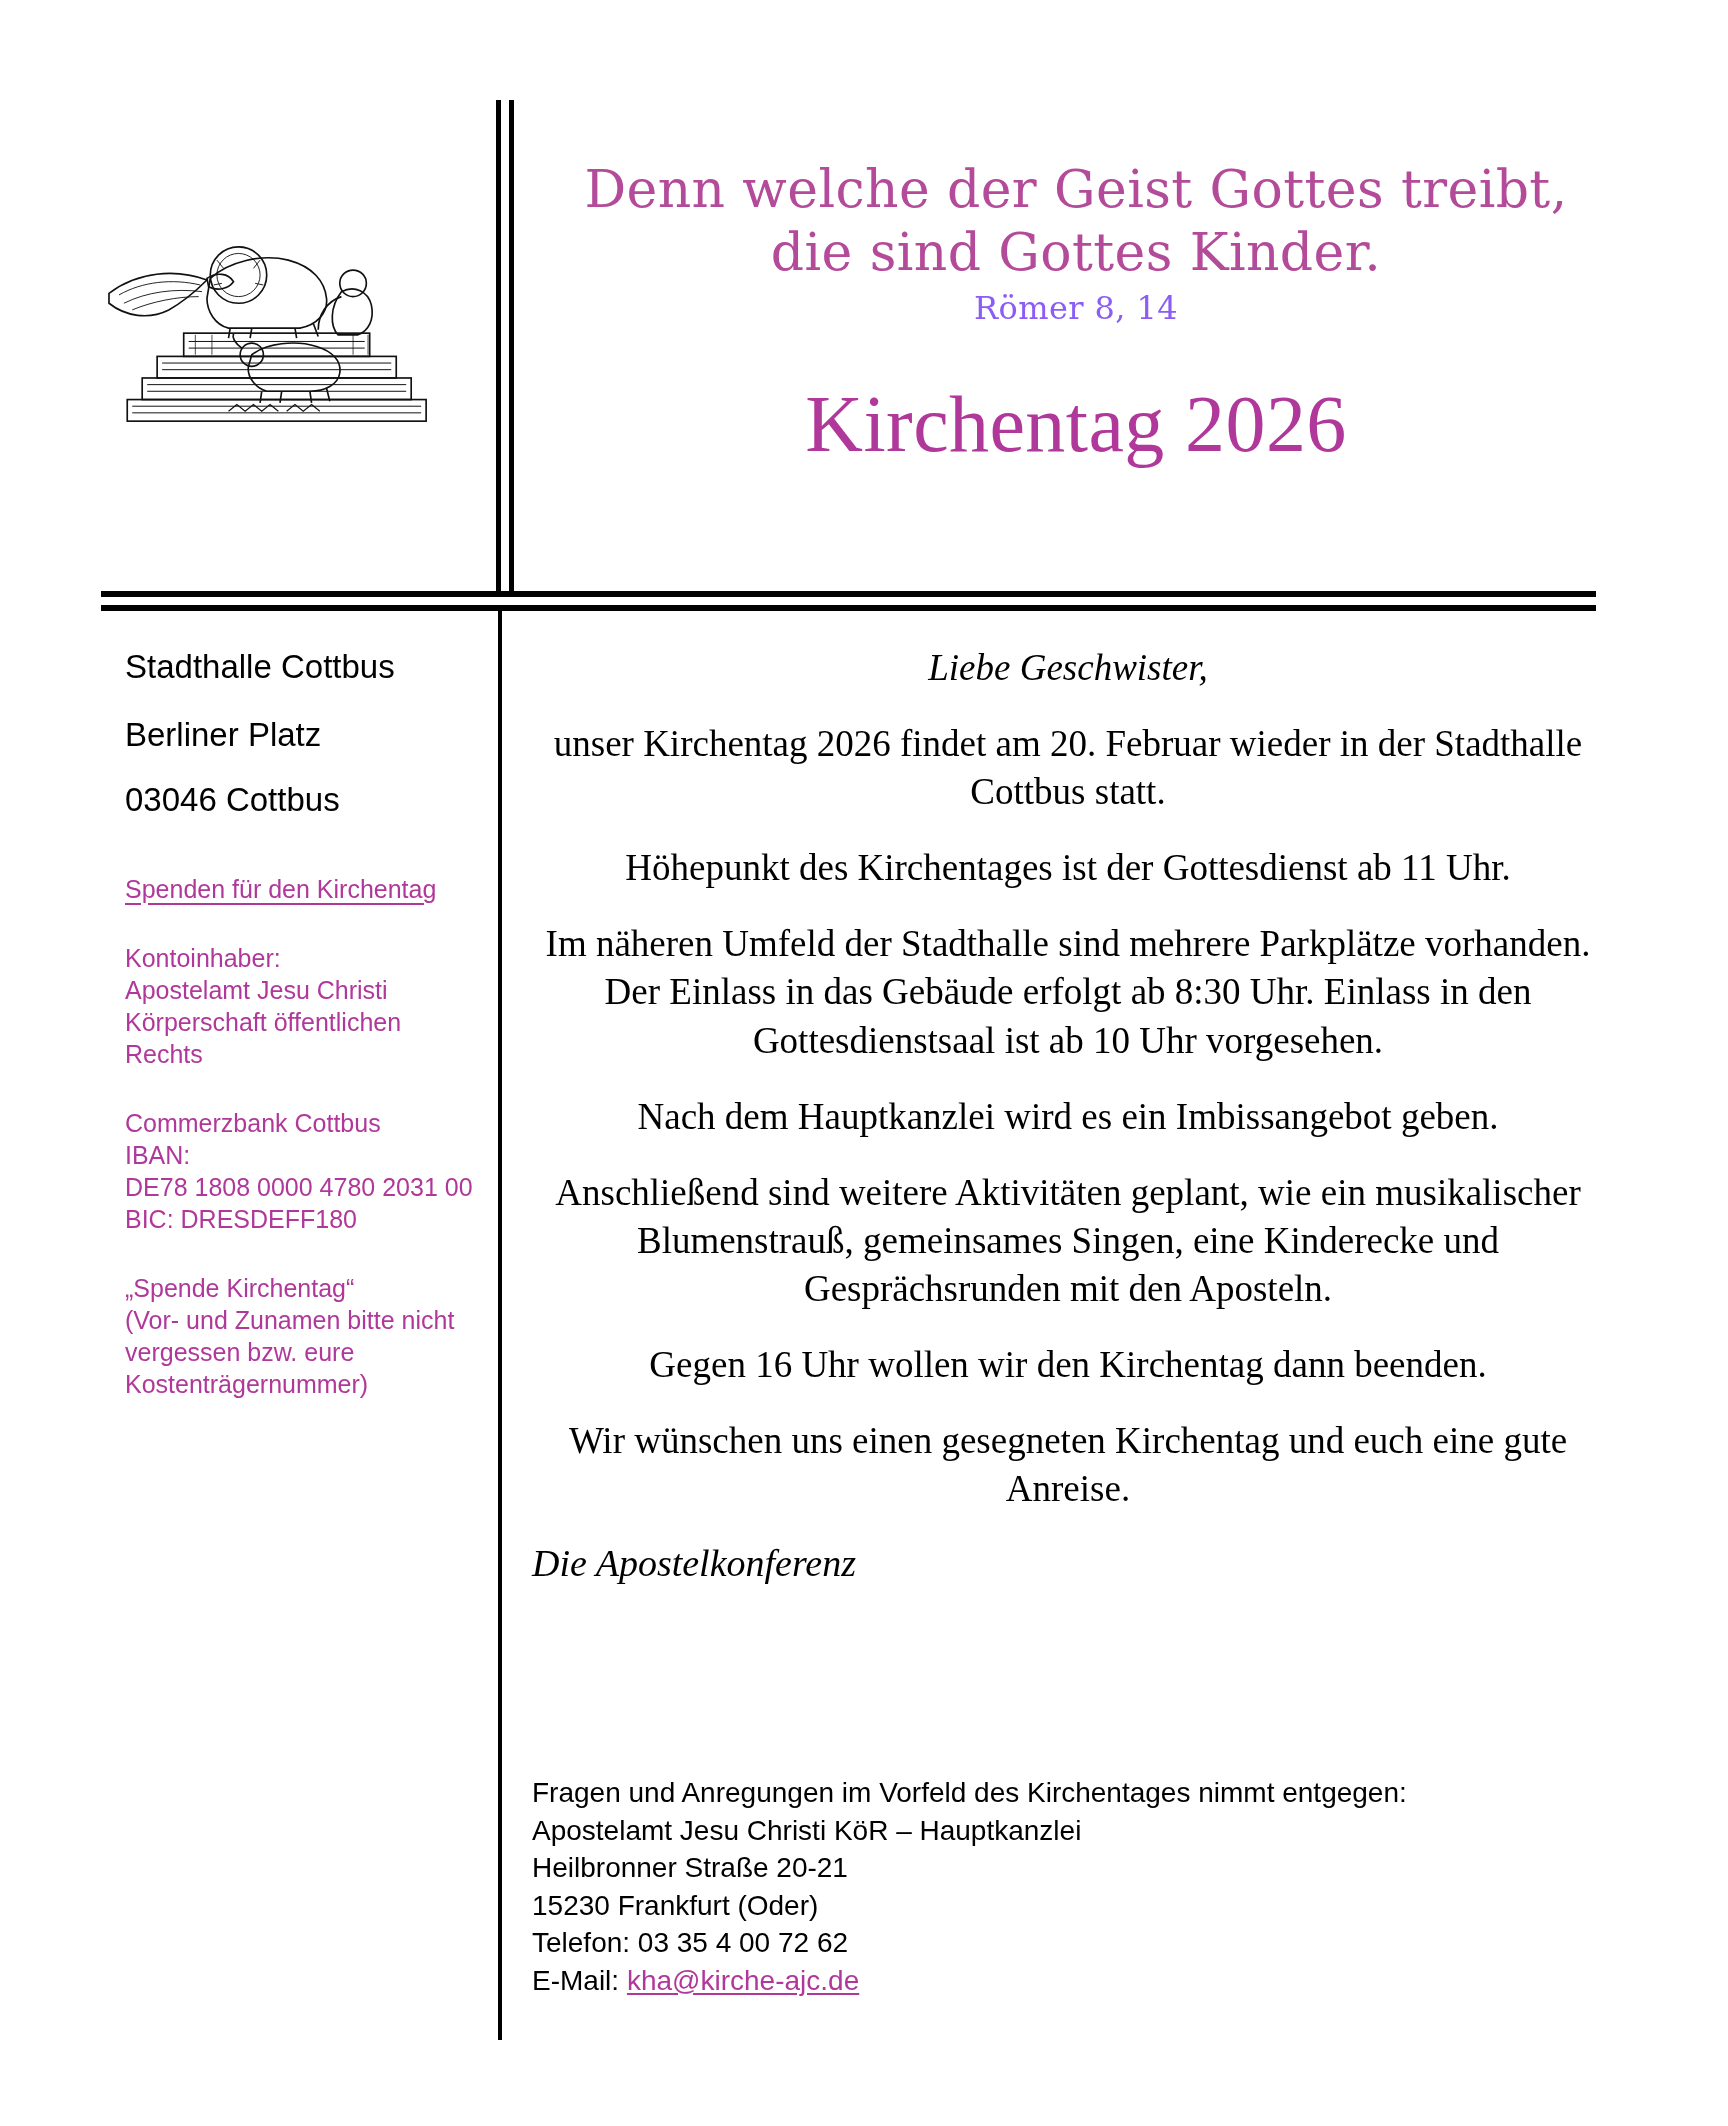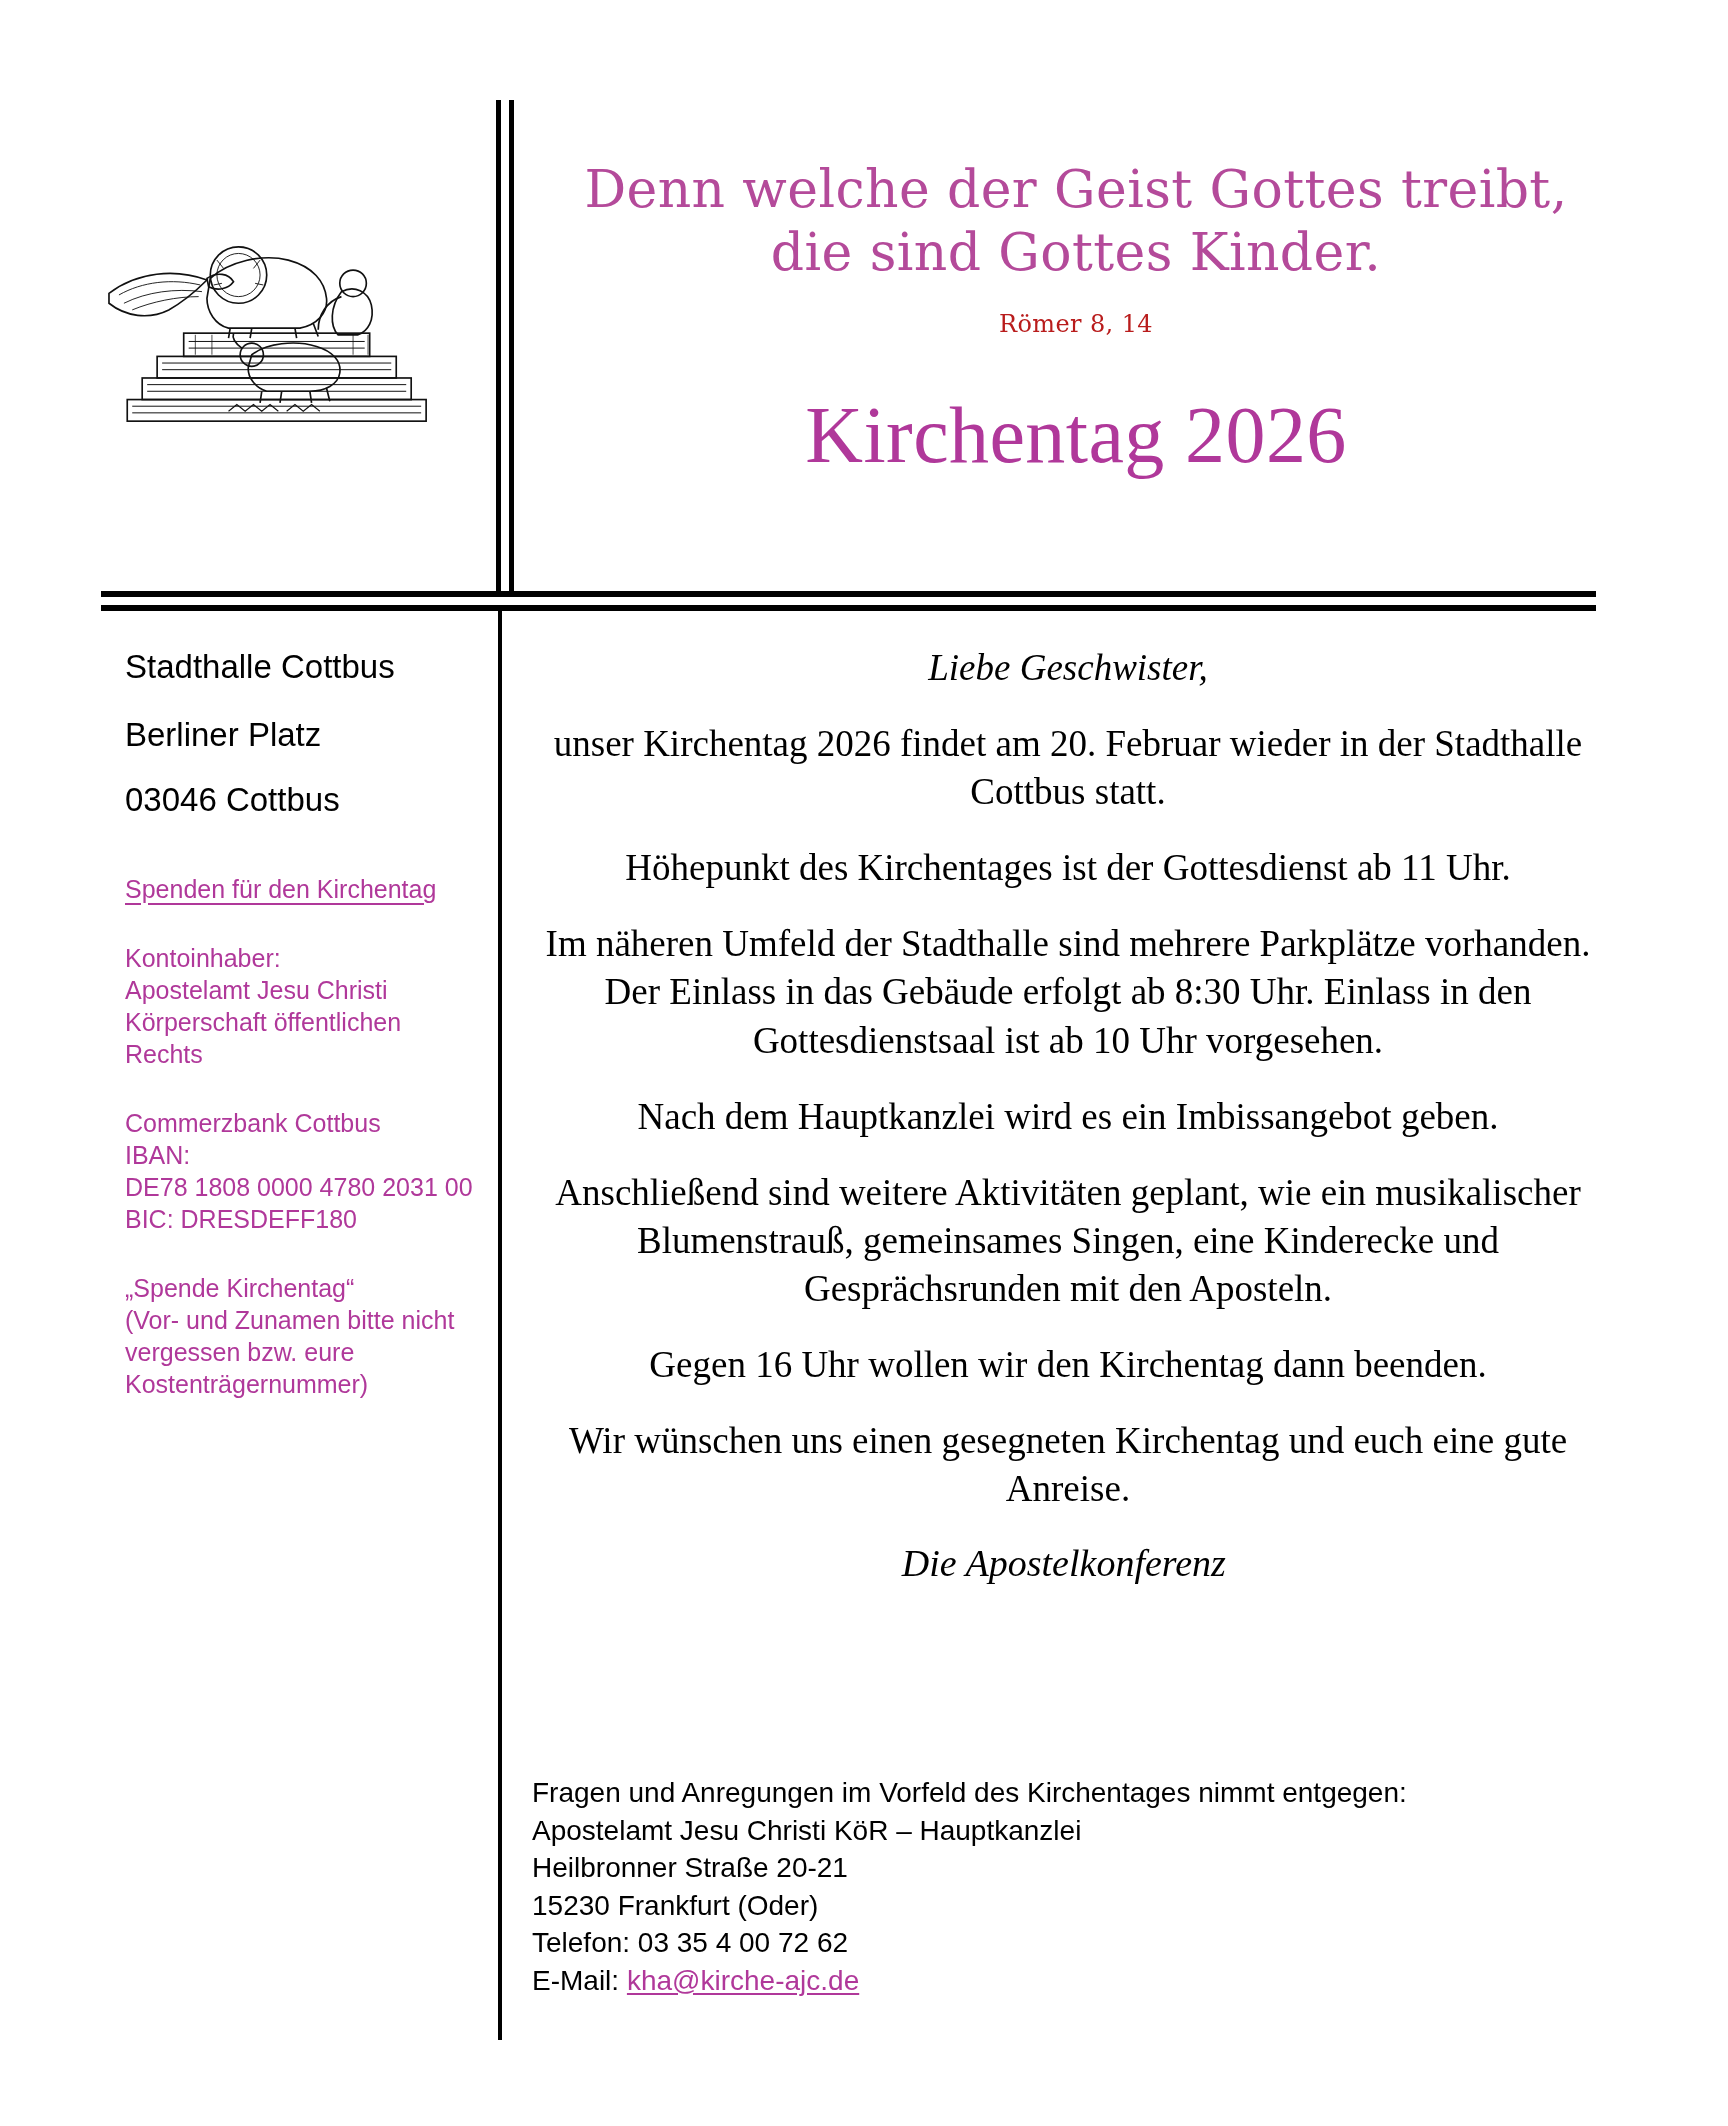--- a/index.html
+++ b/index.html
@@ -73,23 +73,23 @@
   .verse {
     font-family: "DejaVu Serif", serif;
     color: #b44a9a;
     font-size: 52px;
     line-height: 1.22;
     font-weight: 400;
     letter-spacing: 0.4px;
   }
   .verse-ref {
     font-family: "DejaVu Serif", serif;
-    color: #b91c1c;
-    font-size: 24px;
-    margin-top: 25px;
+    color: #8b5cf6;
+    font-size: 32px;
+    margin-top: 4px;
     letter-spacing: 0.4px;
   }
   .main-title {
     font-family: "Liberation Serif", serif;
     color: #b0389a;
     font-size: 80px;
     margin-top: 52px;
     letter-spacing: 0.4px;
   }
 
@@ -171,21 +171,21 @@
     margin: 0 0 28px 0;
   }
   .salutation {
     margin-bottom: 28px;
     font-style: italic;
   }
   .signature {
     font-family: "Liberation Serif", serif;
     font-style: italic;
     font-size: 38px;
-    text-align: center;
+    text-align: left;
     margin-top: 15px;
     padding-right: 8.3px;
   }
 
   
   .footer {
     position: absolute;
     left: 532px;
     top: 1774px;
     width: 1080px;

